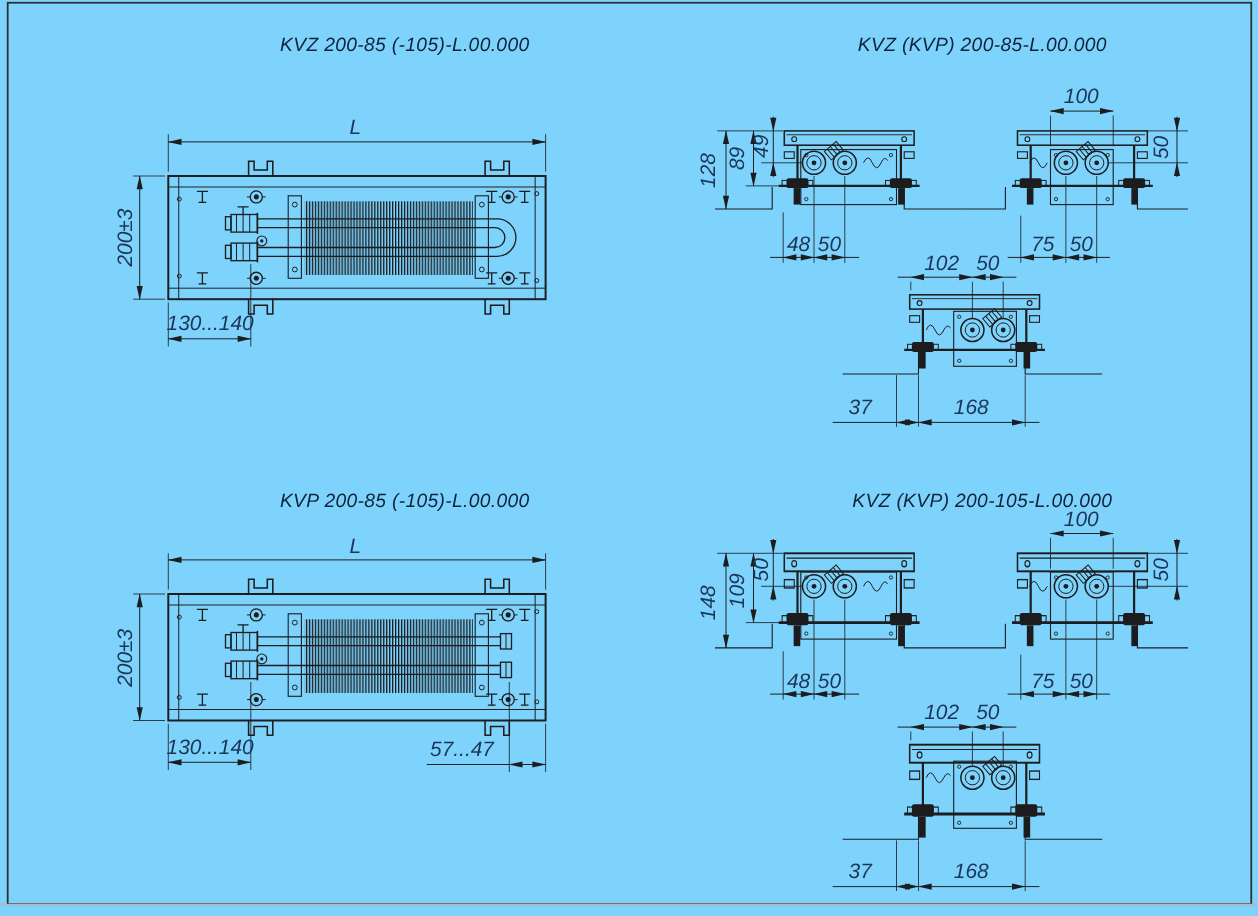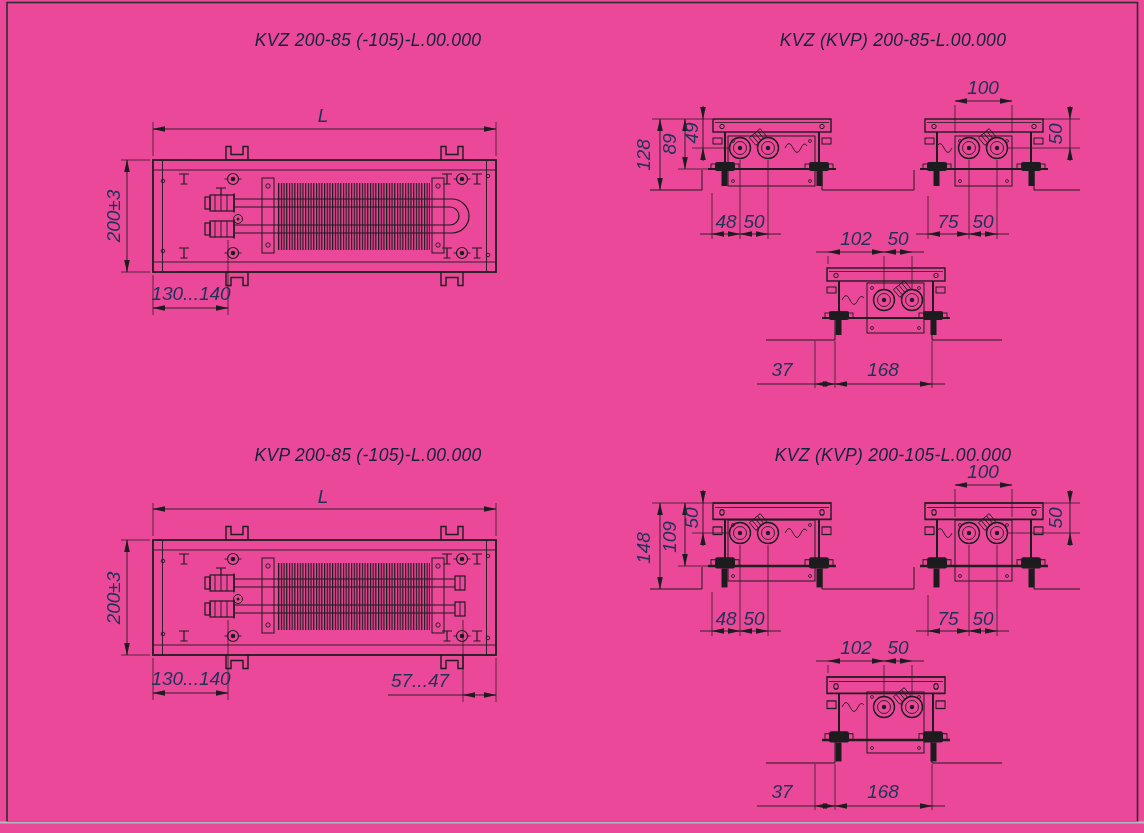--- a/index.html
+++ b/index.html
@@ -1,16 +1,16 @@
 <!DOCTYPE html>
 <html><head>
 <meta charset="utf-8">
 <style>
   html,body{margin:0;padding:0;background:#fff;}
-  .sheet{position:relative;width:1144px;height:833px;background:#ec4899;overflow:hidden;}
+  .sheet{position:relative;width:1144px;height:833px;background:#7dd3fc;overflow:hidden;}
   svg{display:block;}
   svg text{text-anchor:middle;}
   .s08{stroke:#1d1d1f;stroke-width:.8;fill:none}
   .s09{stroke:#1d1d1f;stroke-width:.9;fill:none}
   .s10{stroke:#1d1d1f;stroke-width:1;fill:none}
   .s12{stroke:#1d1d1f;stroke-width:1.2;fill:none}
   .s14{stroke:#1d1d1f;stroke-width:1.4;fill:none}
   .s18{stroke:#1d1d1f;stroke-width:1.8;fill:none}
   .s20{stroke:#1d1d1f;stroke-width:2;fill:none}
   .ext{stroke:#1d1d1f;stroke-width:.75;fill:none}

